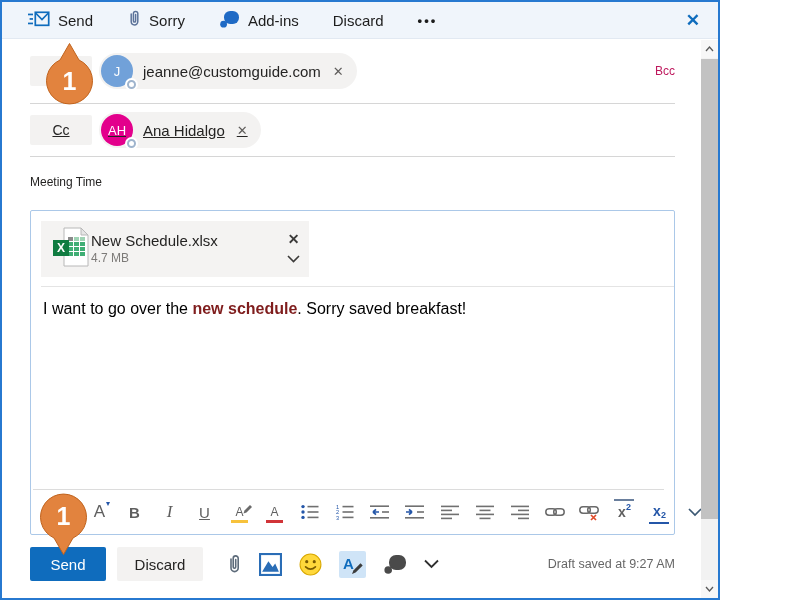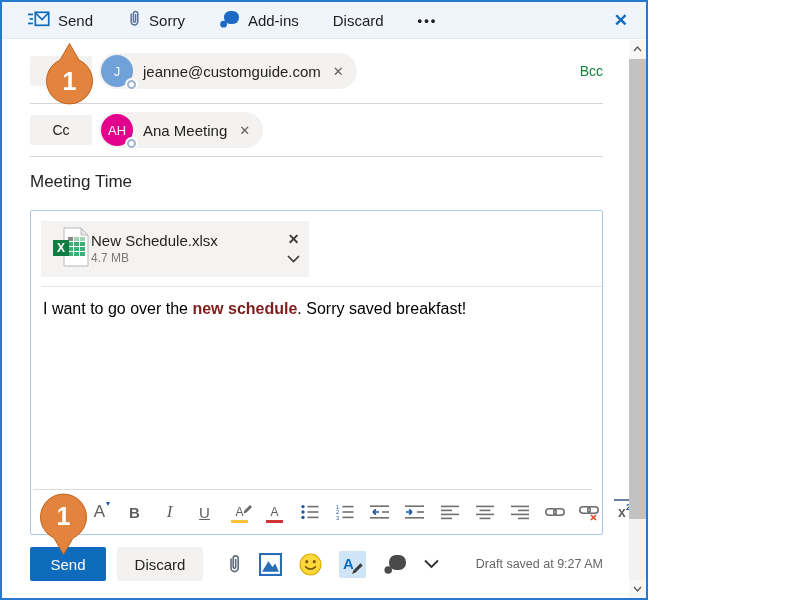--- a/index.html
+++ b/index.html
@@ -1,46 +1,46 @@
 <!DOCTYPE html>
 <html><head>
 <meta charset="utf-8">
 <style>
   html,body{margin:0;padding:0;background:#fff;}
   *{box-sizing:border-box;}
   .window{
-    width:648px;height:600px;position:relative;background:#fff;
+    width:720px;height:600px;position:relative;background:#fff;
     border:2px solid #2779d0;overflow:hidden;
     font-family:"Liberation Sans",sans-serif;color:#252423;
   }
   
   .top-toolbar{height:37px;background:#f0f5fb;border-bottom:1px solid #e2e9f2;
     display:flex;align-items:center;padding:0 18px 0 26px;}
   .tb-item{display:flex;align-items:center;gap:8px;margin-right:34px;font-size:15px;color:#1d1d1d;cursor:pointer;}
   .tb-more{font-size:13px;letter-spacing:2px;font-weight:bold;color:#1d1d1d;margin-right:0;}
   .tb-close{margin-left:auto;color:#0f6cbd;font-size:17px;font-weight:bold;cursor:pointer;line-height:1;}
   
   .rows{margin:0 43px 0 28px;}
   .to-row,.cc-row{display:flex;align-items:center;border-bottom:1px solid #d6d6d6;}
   .to-row{height:65px;}
-  .cc-row{height:53px;}
+  .cc-row{height:53px;text-decoration:underline;}
   .field-btn{width:62px;height:30px;background:#f3f2f1;border-radius:2px;display:flex;
     align-items:center;justify-content:center;font-size:14px;color:#252423;cursor:pointer;flex:0 0 auto;}
   .chip{margin-left:7px;display:flex;align-items:center;background:#f3f2f1;border-radius:18px;
     padding:2px 13px 2px 2px;gap:10px;height:36px;}
   .avatar{width:32px;height:32px;border-radius:50%;color:#fff;display:flex;align-items:center;
     justify-content:center;font-size:13px;position:relative;flex:0 0 auto;}
   .avatar-to{background:#71a1d9;}
   .avatar-cc{background:#e3008c;}
   .presence{position:absolute;right:-3px;bottom:-2px;width:9px;height:9px;border-radius:50%;
     background:#fff;border:2px solid #9fb4cd;box-shadow:0 0 0 2px #fff;}
   .chip-name{font-size:15px;color:#252423;}
   .chip-x{font-size:13px;color:#605e5c;cursor:pointer;padding-left:2px;}
-  .bcc{margin-left:auto;font-size:14px;color:#15803d;cursor:pointer;}
-  .subject-row{height:49px;display:flex;align-items:center;font-size:17px;color:#252423;}
+  .bcc{margin-left:auto;font-size:12px;color:#be185d;cursor:pointer;}
+  .subject-row{height:49px;display:flex;align-items:center;font-size:12px;color:#252423;}
   
   .compose-box{margin:4px 43px 0 28px;border:1px solid #abc8e8;border-radius:2px;
     height:325px;display:flex;flex-direction:column;background:#fff;}
   .attach-strip{padding:10px 0 0 10px;}
   .attach-card{width:268px;height:56px;background:#f4f3f2;display:flex;align-items:center;
     padding:0 9px 0 10px;}
   .attach-info{line-height:1.25;}
   .attach-name{font-size:15px;color:#252423;}
   .attach-size{font-size:12px;color:#7c7a78;}
   .attach-actions{margin-left:auto;display:flex;flex-direction:column;align-items:center;gap:3px;}
@@ -148,21 +148,21 @@
       <span class="bcc">Bcc</span>
     </div>
 
     <div class="cc-row">
       <div class="field-btn">Cc</div>
       <div class="chip">
         <div class="avatar avatar-cc">
           <span>AH</span>
           <span class="presence"></span>
         </div>
-        <span class="chip-name">Ana Meeting</span>
+        <span class="chip-name">Ana Hidalgo</span>
         <span class="chip-x">✕</span>
       </div>
     </div>
 
     <div class="subject-row">
       <span>Meeting Time</span>
     </div>
   </div>
 
   <div class="compose-box">

